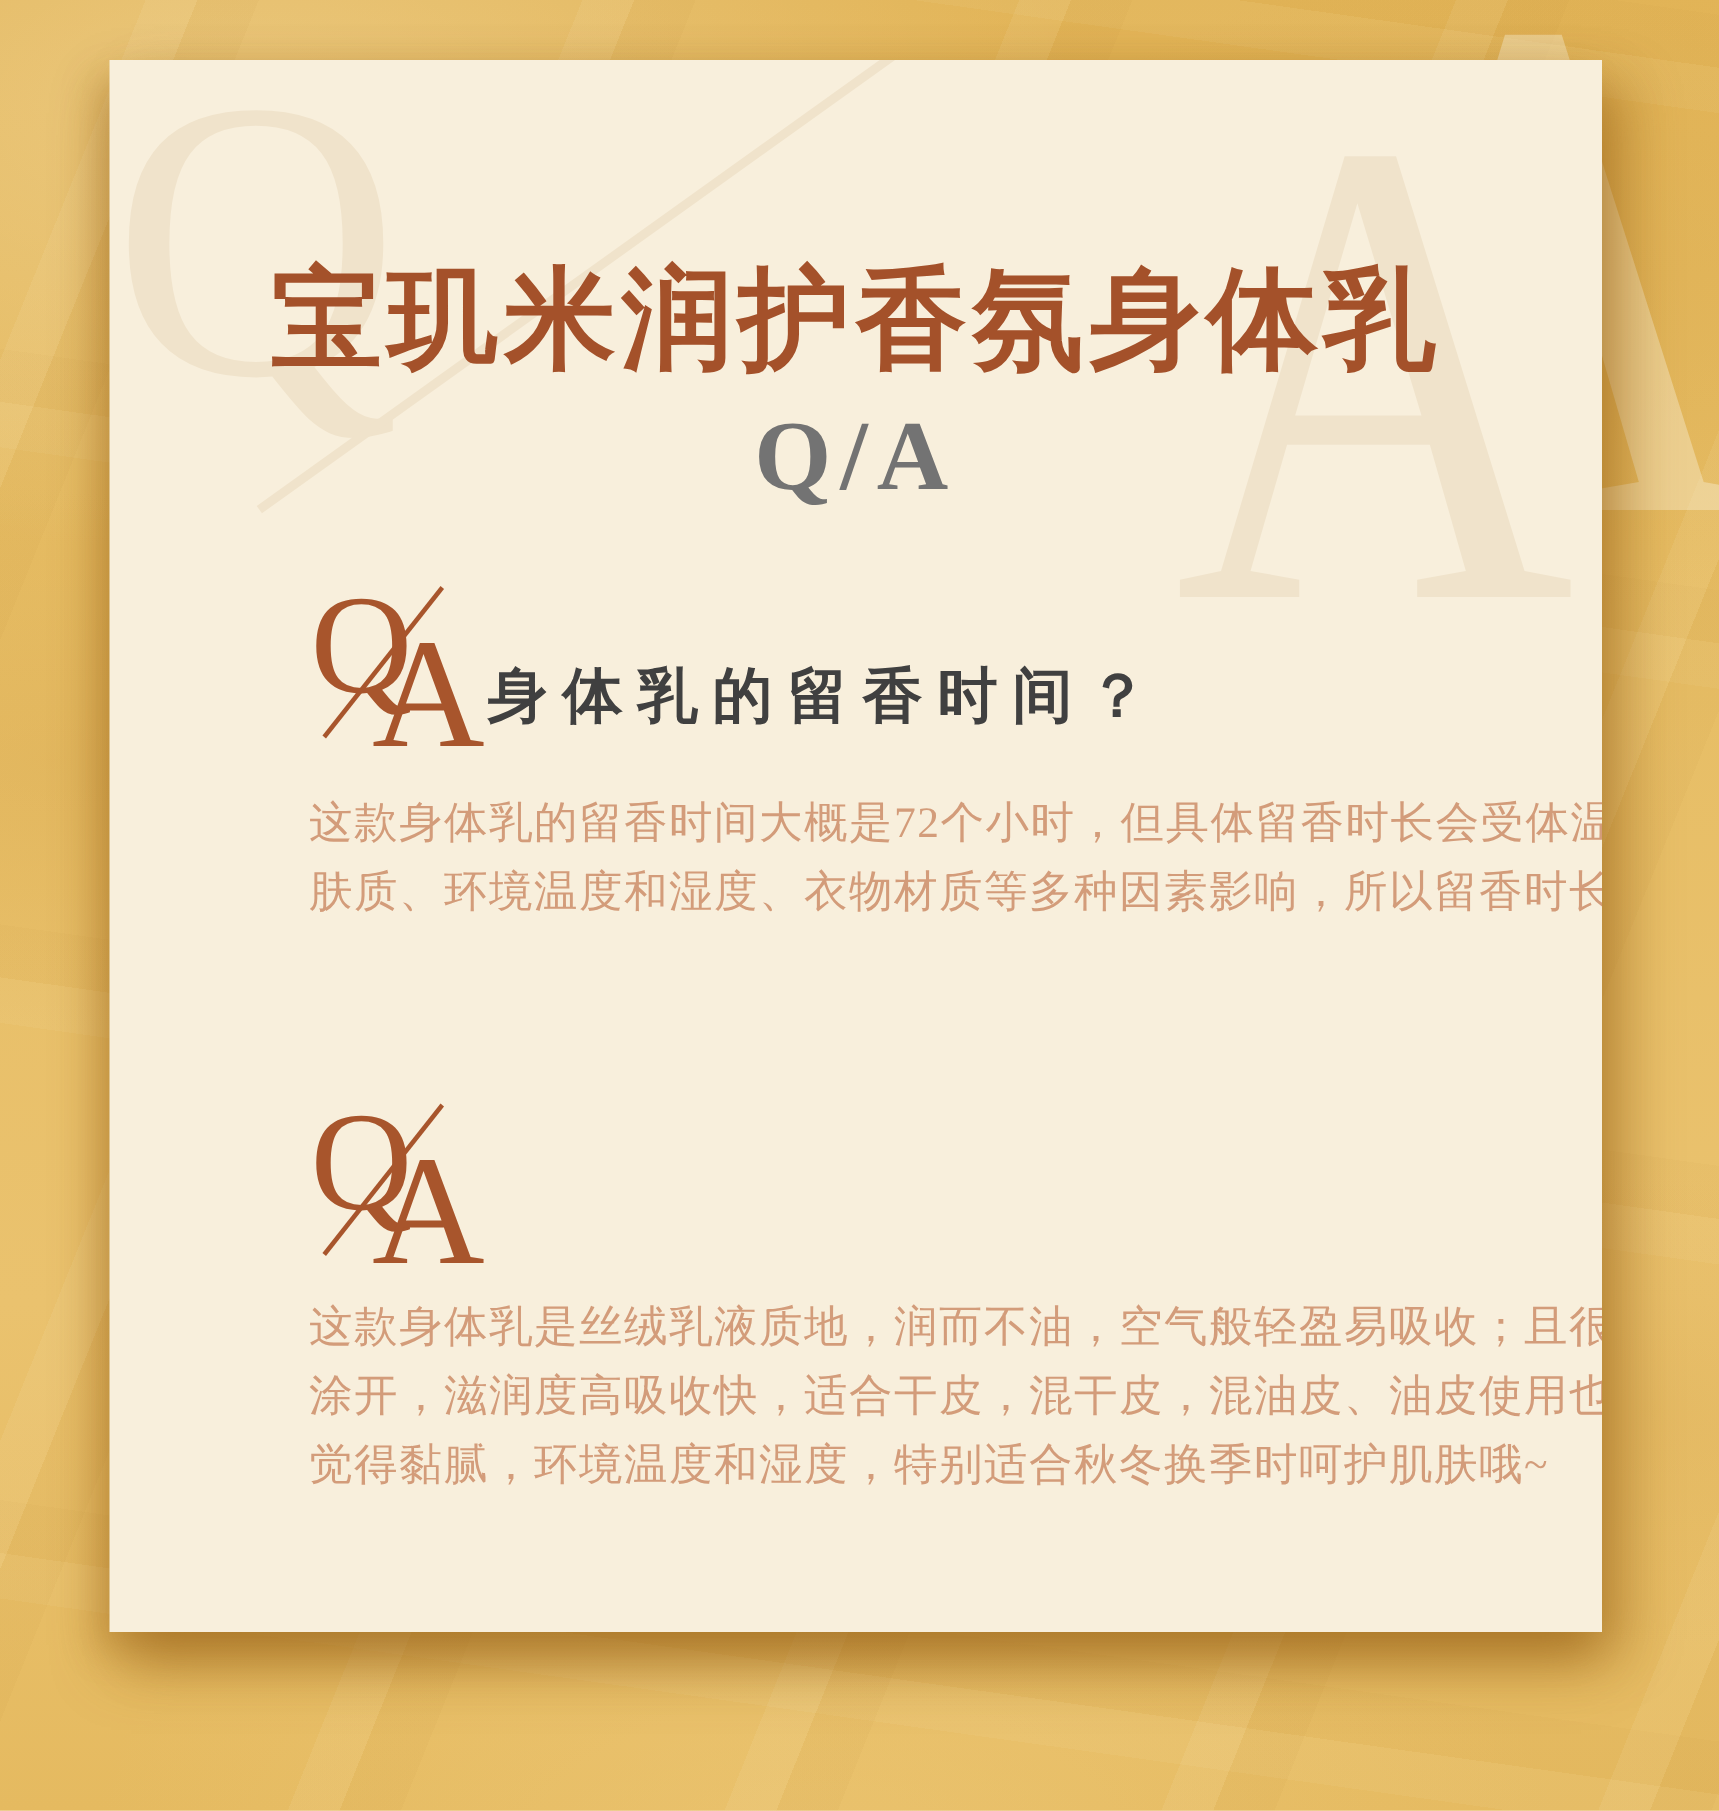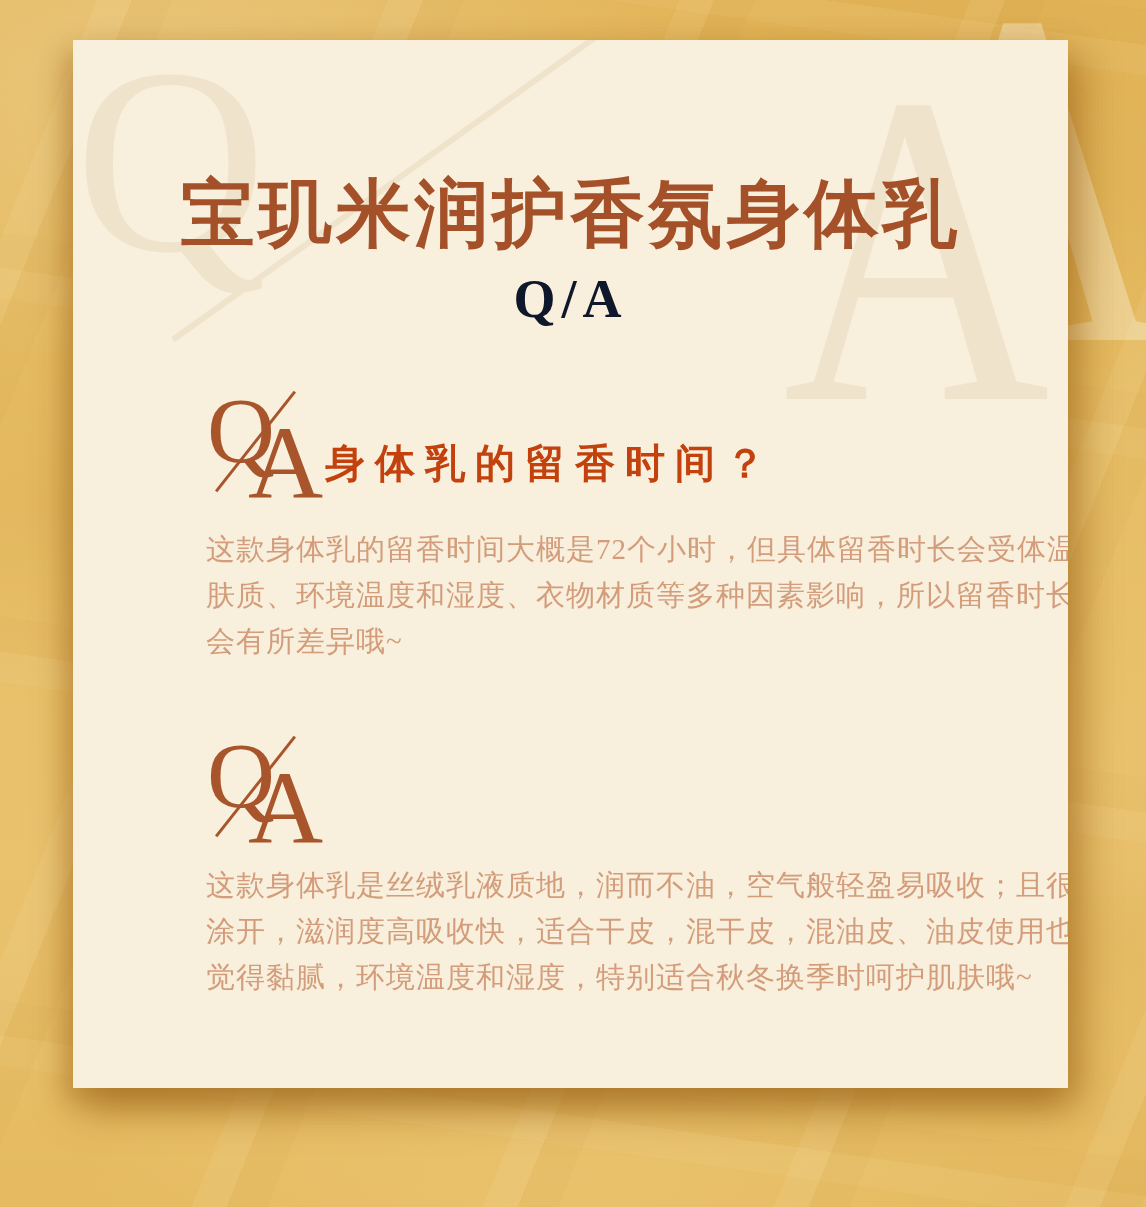--- a/index.html
+++ b/index.html
@@ -50,36 +50,36 @@
   .wm-slash{position:absolute;left:47px;top:132px;width:566px;height:6px;
         background:#F0E3CB;transform:rotate(-35.6deg);}
   
   .title{
     position:absolute;left:0;top:137px;width:100%;margin:0;text-align:center;
     font-size:74px;line-height:1;font-weight:700;letter-spacing:4px;
     color:#A4512A;
   }
   .subtitle{
     position:absolute;left:0;top:232px;width:100%;margin:0;text-align:center;
-    font-size:54px;line-height:1;font-weight:700;letter-spacing:6px;
-    color:#0f172a;
+    font-size:66px;line-height:1;font-weight:700;letter-spacing:6px;
+    color:#737373;
   }
   
   .monogram{position:absolute;left:138px;width:108px;height:112px;color:#A8552C;}
   .mono-1{top:342px;}
   .mono-2{top:687px;}
   .mg-q{position:absolute;left:-4px;top:1px;font-size:94px;line-height:1;}
   .mg-a{position:absolute;left:37px;top:29px;font-size:104px;line-height:1;}
   .mg-slash{position:absolute;left:-19px;top:58px;width:127px;height:3px;
         background:#A8552C;transform:rotate(-51.7deg);}
   
   .question{
     position:absolute;left:252px;margin:0;
     font-size:40px;line-height:1.1;font-weight:700;letter-spacing:10px;
-    color:#c2410c;white-space:nowrap;
+    color:#404040;white-space:nowrap;
   }
   .q-1{top:402px;}
   .q-2{top:748px;}
   .answer{
     position:absolute;left:133px;margin:0;
     font-size:29px;line-height:46px;letter-spacing:1px;
     color:#D39C7A;white-space:nowrap;
   }
   .a-1{top:486px;}
   .a-2{top:822px;}
@@ -104,21 +104,20 @@
 
   <div class="monogram mono-1">
     <span class="mg-q">Q</span>
     <span class="mg-slash"></span>
     <span class="mg-a">A</span>
   </div>
   <h2 class="question q-1">身体乳的留香时间？</h2>
   <div class="answer a-1">
     <div>这款身体乳的留香时间大概是72个小时，但具体留香时长会受体温、</div>
     <div>肤质、环境温度和湿度、衣物材质等多种因素影响，所以留香时长也</div>
-    <div>会有所差异哦~</div>
   </div>
 
   <div class="monogram mono-2">
     <span class="mg-q">Q</span>
     <span class="mg-slash"></span>
     <span class="mg-a">A</span>
   </div>
   <div class="answer a-2">
     <div>这款身体乳是丝绒乳液质地，润而不油，空气般轻盈易吸收；且很好</div>
     <div>涂开，滋润度高吸收快，适合干皮，混干皮，混油皮、油皮使用也不会</div>

